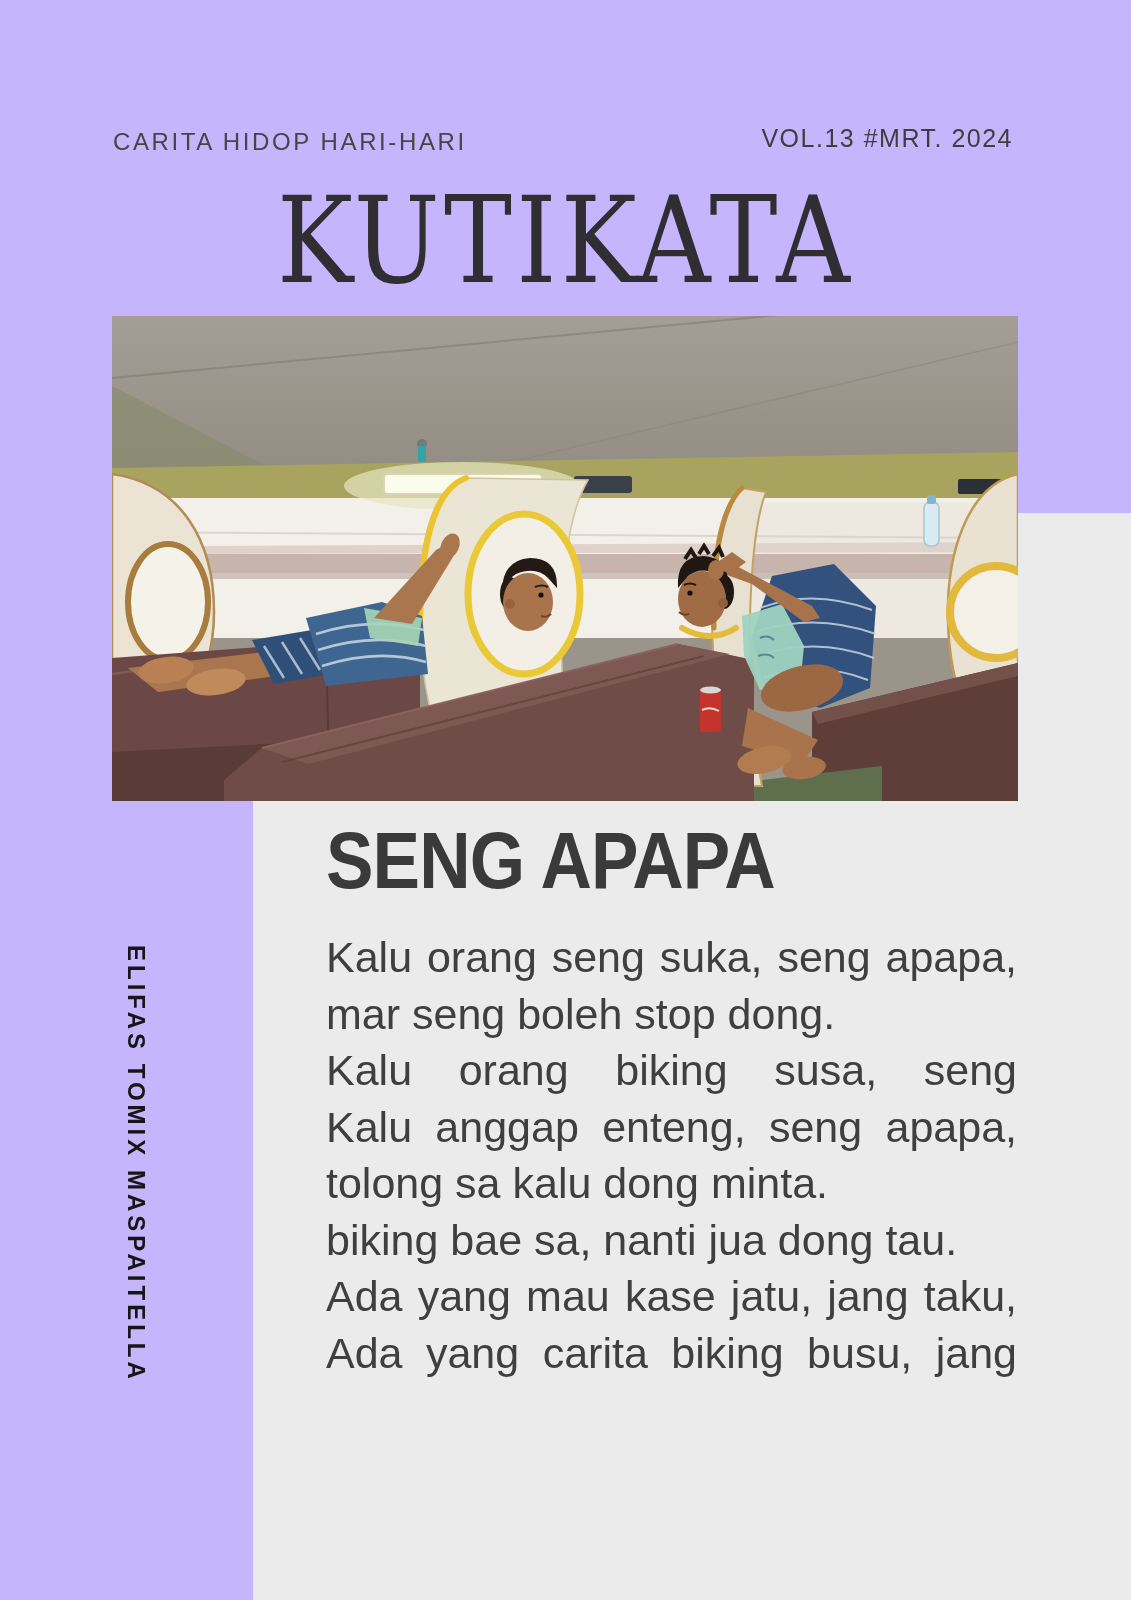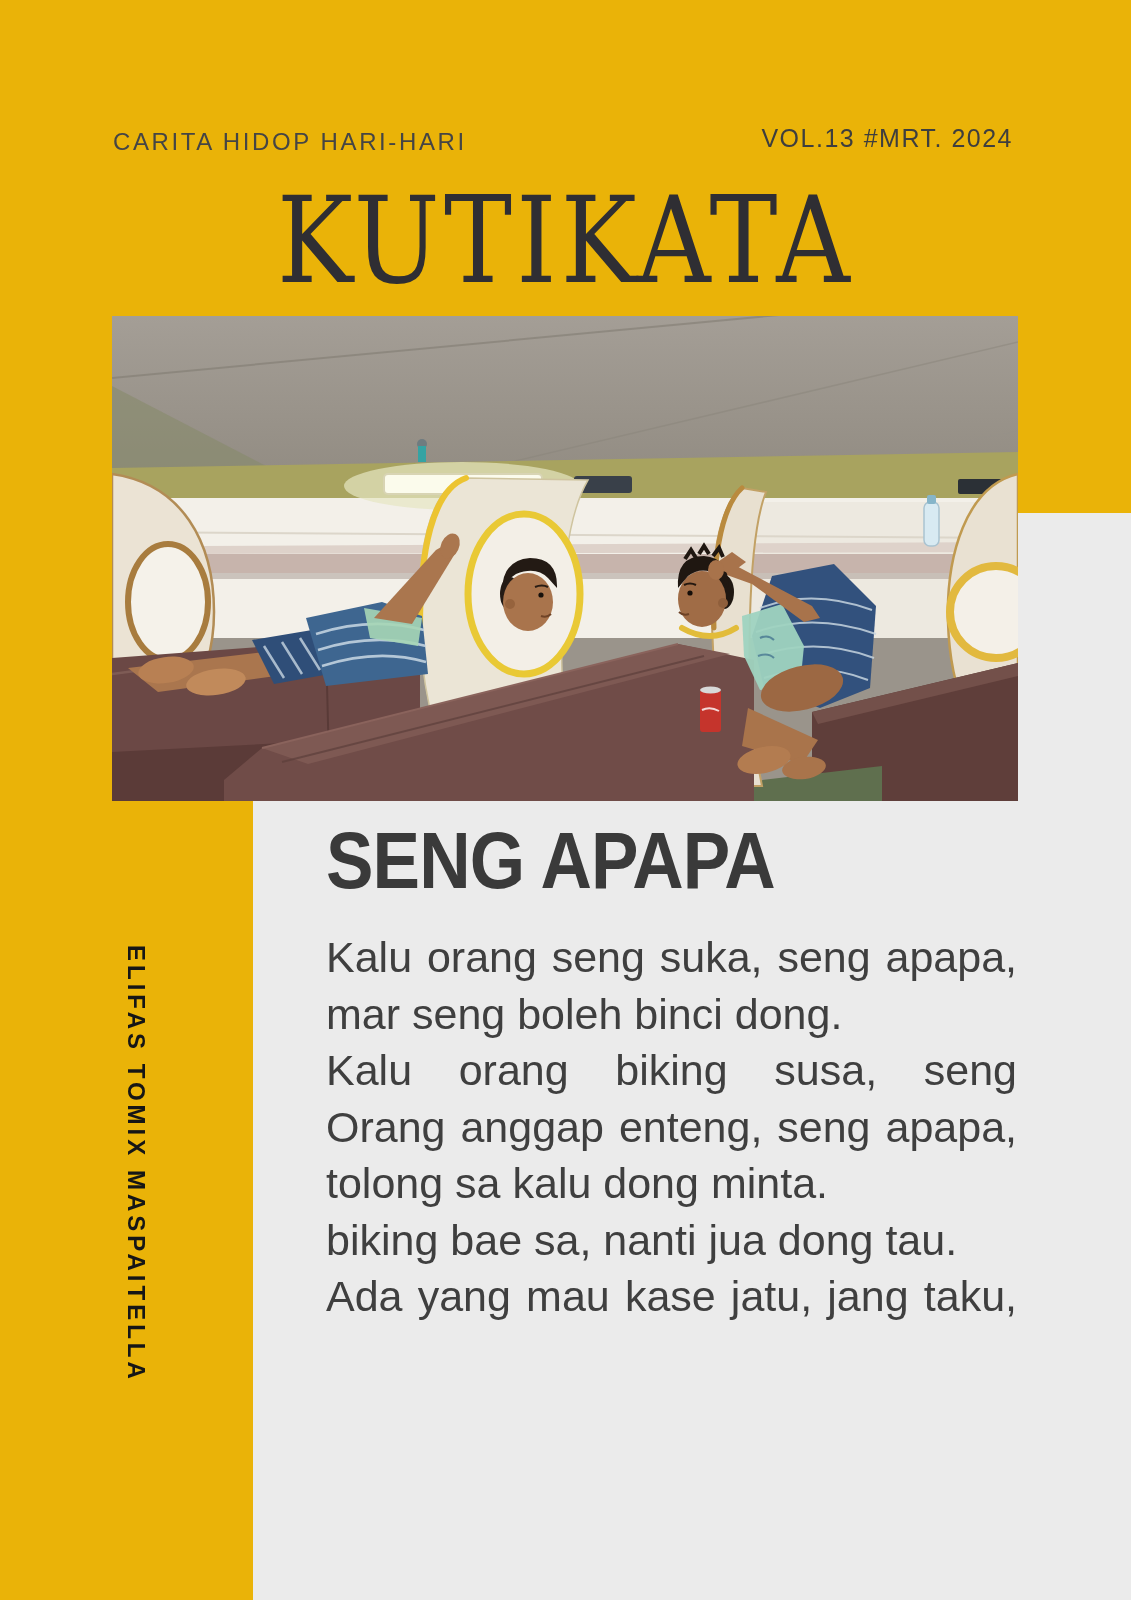--- a/index.html
+++ b/index.html
@@ -1,18 +1,18 @@
 <!DOCTYPE html>
 <html><head>
 <meta charset="utf-8">
 <style>
   html,body{margin:0;padding:0;background:#ffffff;}
   .page{
     position:relative;width:1131px;height:1600px;margin:0 auto;
-    background:#eab308;overflow:hidden;
+    background:#c4b5fd;overflow:hidden;
     font-family:"Liberation Sans",sans-serif;
   }
   
   .tagline{
     position:absolute;left:113px;top:128px;
     font-size:24px;letter-spacing:2.6px;color:#454545;font-weight:400;
     white-space:nowrap;
   }
   .issue{
     position:absolute;right:118px;top:124px;
@@ -212,30 +212,31 @@
       </g>
     </svg>
   </div>
 
   <div class="heading">SENG APAPA</div>
   <div class="author">ELIFAS TOMIX MASPAITELLA</div>
 
   <div class="poem">
     <p>
       <span class="ln j" style="display:block">Kalu orang seng suka, seng apapa,</span>
-      <span class="ln l" style="display:block">mar seng boleh binci dong.</span>
+      <span class="ln l" style="display:block">mar seng boleh stop dong.</span>
     </p>
     <p>
       <span class="ln j" style="display:block">Kalu orang biking susa, seng apapa,</span>
     </p>
     <p>
-      <span class="ln j" style="display:block">Orang anggap enteng, seng apapa,</span>
+      <span class="ln j" style="display:block">Kalu anggap enteng, seng apapa,</span>
       <span class="ln l" style="display:block">tolong sa kalu dong minta.</span>
     </p>
     <p>
       <span class="ln l" style="display:block">biking bae sa, nanti jua dong tau.</span>
       <span class="ln j" style="display:block">Ada yang mau kase jatu, jang taku,</span>
     </p>
     <p>
+      <span class="ln j" style="display:block">Ada yang carita biking busu, jang</span>
     </p>
   </div>
 
 </div>
 
 </body></html>

